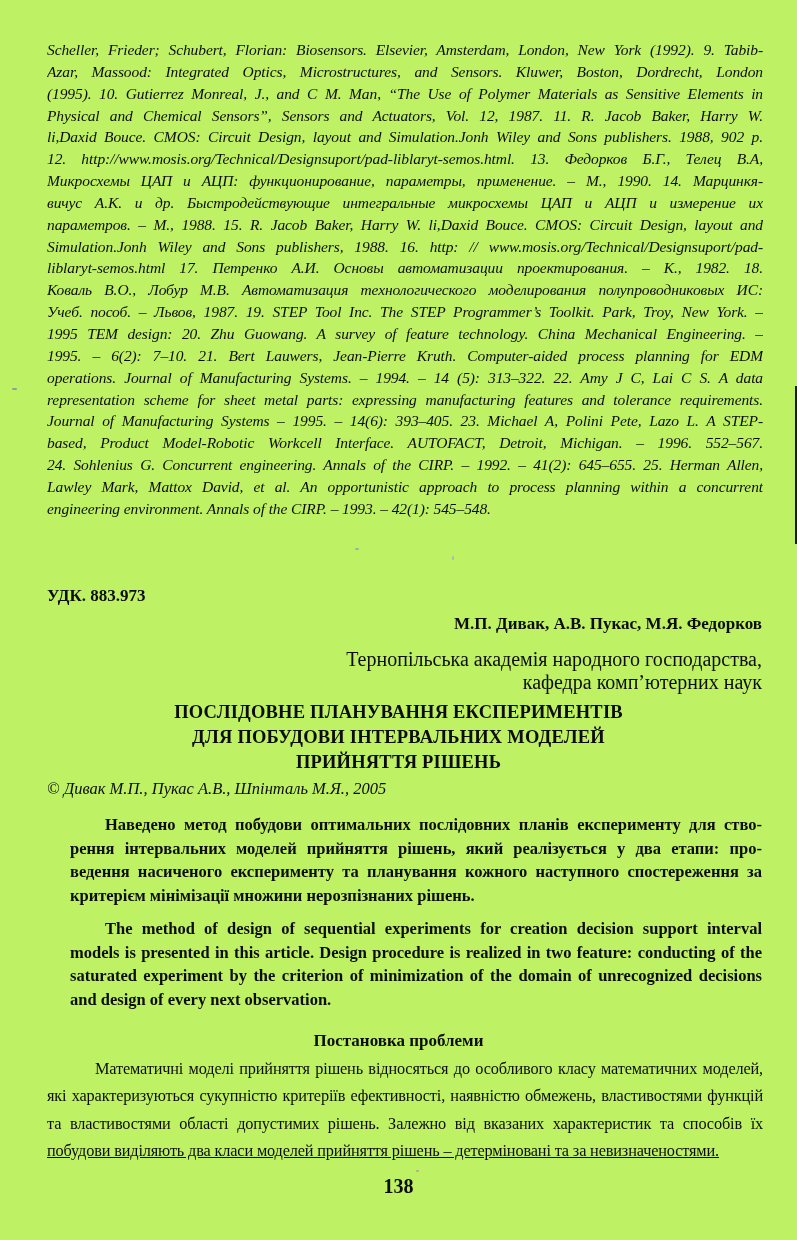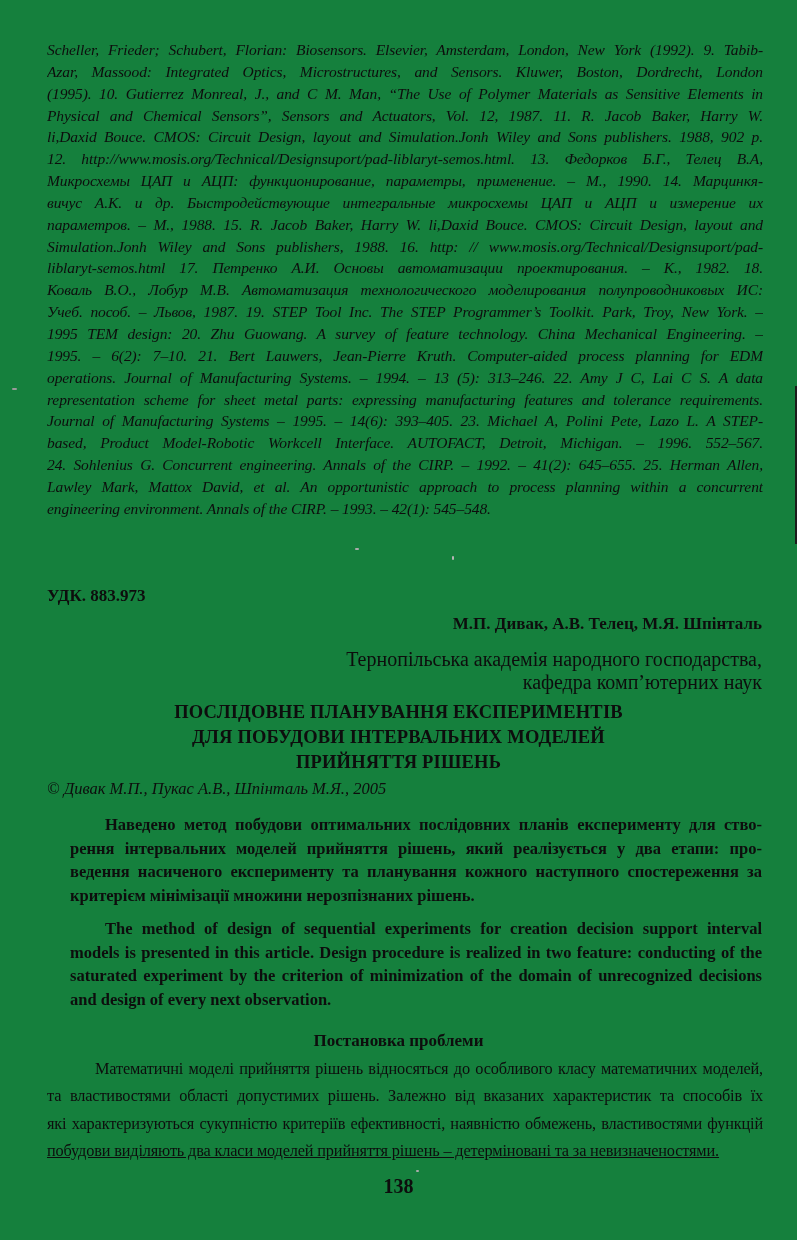--- a/index.html
+++ b/index.html
@@ -2,21 +2,21 @@
 <html><head>
 <meta charset="utf-8">
 <style>
   * { margin: 0; padding: 0; box-sizing: border-box; }
   html, body { background: #e8e8e8; }
   .page {
     position: relative;
     width: 797px;
     height: 1240px;
     margin: 0 auto;
-    background: #15803d;
+    background: #bef264;
     color: #0d0d0d;
     font-family: "Liberation Serif", "DejaVu Serif", serif;
     overflow: hidden;
   }
   
   .refs {
     position: absolute;
     left: 47px; top: 39px;
     width: 716px;
   }
@@ -145,32 +145,32 @@
     <div class="ref-line">12. http://www.mosis.org/Technical/Designsuport/pad-liblaryt-semos.html. 13. Федорков Б.Г., Телец В.А,</div>
     <div class="ref-line">Микросхемы ЦАП и АЦП: функционирование, параметры, применение. – М., 1990. 14. Марцинкя-</div>
     <div class="ref-line">вичус А.К. и др. Быстродействующие интегральные микросхемы ЦАП и АЦП и измерение их</div>
     <div class="ref-line">параметров. – М., 1988. 15. R. Jacob Baker, Harry W. li,Daxid Bouce. CMOS: Circuit Design, layout and</div>
     <div class="ref-line">Simulation.Jonh Wiley and Sons publishers, 1988. 16. http: // www.mosis.org/Technical/Designsuport/pad-</div>
     <div class="ref-line">liblaryt-semos.html 17. Петренко А.И. Основы автоматизации проектирования. – К., 1982. 18.</div>
     <div class="ref-line">Коваль В.О., Лобур М.В. Автоматизация технологического моделирования полупроводниковых ИС:</div>
     <div class="ref-line">Учеб. пособ. – Львов, 1987. 19. STEP Tool Inc. The STEP Programmer’s Toolkit. Park, Troy, New York. –</div>
     <div class="ref-line">1995 TEM design: 20. Zhu Guowang. A survey of feature technology. China Mechanical Engineering. –</div>
     <div class="ref-line">1995. – 6(2): 7–10. 21. Bert Lauwers, Jean-Pierre Kruth. Computer-aided process planning for EDM</div>
-    <div class="ref-line">operations. Journal of Manufacturing Systems. – 1994. – 13 (5): 313–246. 22. Amy J C, Lai C S. A data</div>
+    <div class="ref-line">operations. Journal of Manufacturing Systems. – 1994. – 14 (5): 313–322. 22. Amy J C, Lai C S. A data</div>
     <div class="ref-line">representation scheme for sheet metal parts: expressing manufacturing features and tolerance requirements.</div>
     <div class="ref-line">Journal of Manufacturing Systems – 1995. – 14(6): 393–405. 23. Michael A, Polini Pete, Lazo L. A STEP-</div>
     <div class="ref-line">based, Product Model-Robotic Workcell Interface. AUTOFACT, Detroit, Michigan. – 1996. 552–567.</div>
     <div class="ref-line">24. Sohlenius G. Concurrent engineering. Annals of the CIRP. – 1992. – 41(2): 645–655. 25. Herman Allen,</div>
     <div class="ref-line">Lawley Mark, Mattox David, et al. An opportunistic approach to process planning within a concurrent</div>
     <div class="ref-line last">engineering environment. Annals of the CIRP. – 1993. – 42(1): 545–548.</div>
   </div>
 
   <div class="udc">УДК. 883.973</div>
 
-  <div class="byline">М.П. Дивак, А.В. Телец, М.Я. Шпінталь</div>
+  <div class="byline">М.П. Дивак, А.В. Пукас, М.Я. Федорков</div>
 
   <div class="affiliation">
     <div>Тернопільська академія народного господарства,</div>
     <div>кафедра комп’ютерних наук</div>
   </div>
 
   <div class="title">
     <div>ПОСЛІДОВНЕ ПЛАНУВАННЯ ЕКСПЕРИМЕНТІВ</div>
     <div>ДЛЯ ПОБУДОВИ ІНТЕРВАЛЬНИХ МОДЕЛЕЙ</div>
     <div>ПРИЙНЯТТЯ РІШЕНЬ</div>
@@ -189,22 +189,22 @@
     <div class="abs-line first">The method of design of sequential experiments for creation decision support interval</div>
     <div class="abs-line">models is presented in this article. Design procedure is realized in two feature: conducting of the</div>
     <div class="abs-line">saturated experiment by the criterion of minimization of the domain of unrecognized decisions</div>
     <div class="abs-line last">and design of every next observation.</div>
   </div>
 
   <div class="section-heading">Постановка проблеми</div>
 
   <div class="body-par">
     <div class="body-line first">Математичні моделі прийняття рішень відносяться до особливого класу математичних моделей,</div>
+    <div class="body-line">які характеризуються сукупністю критеріїв ефективності, наявністю обмежень, властивостями функцій</div>
     <div class="body-line">та властивостями області допустимих рішень. Залежно від вказаних характеристик та способів їх</div>
-    <div class="body-line">які характеризуються сукупністю критеріїв ефективності, наявністю обмежень, властивостями функцій</div>
     <div class="body-line last">побудови виділяють два класи моделей прийняття рішень – детерміновані та за невизначеностями.</div>
   </div>
 
   <div class="page-number">138</div>
 
   <div class="edge-line"></div>
   <div class="speck speck-1"></div>
   <div class="speck speck-2"></div>
   <div class="speck speck-3"></div>
   <div class="speck speck-4"></div>

